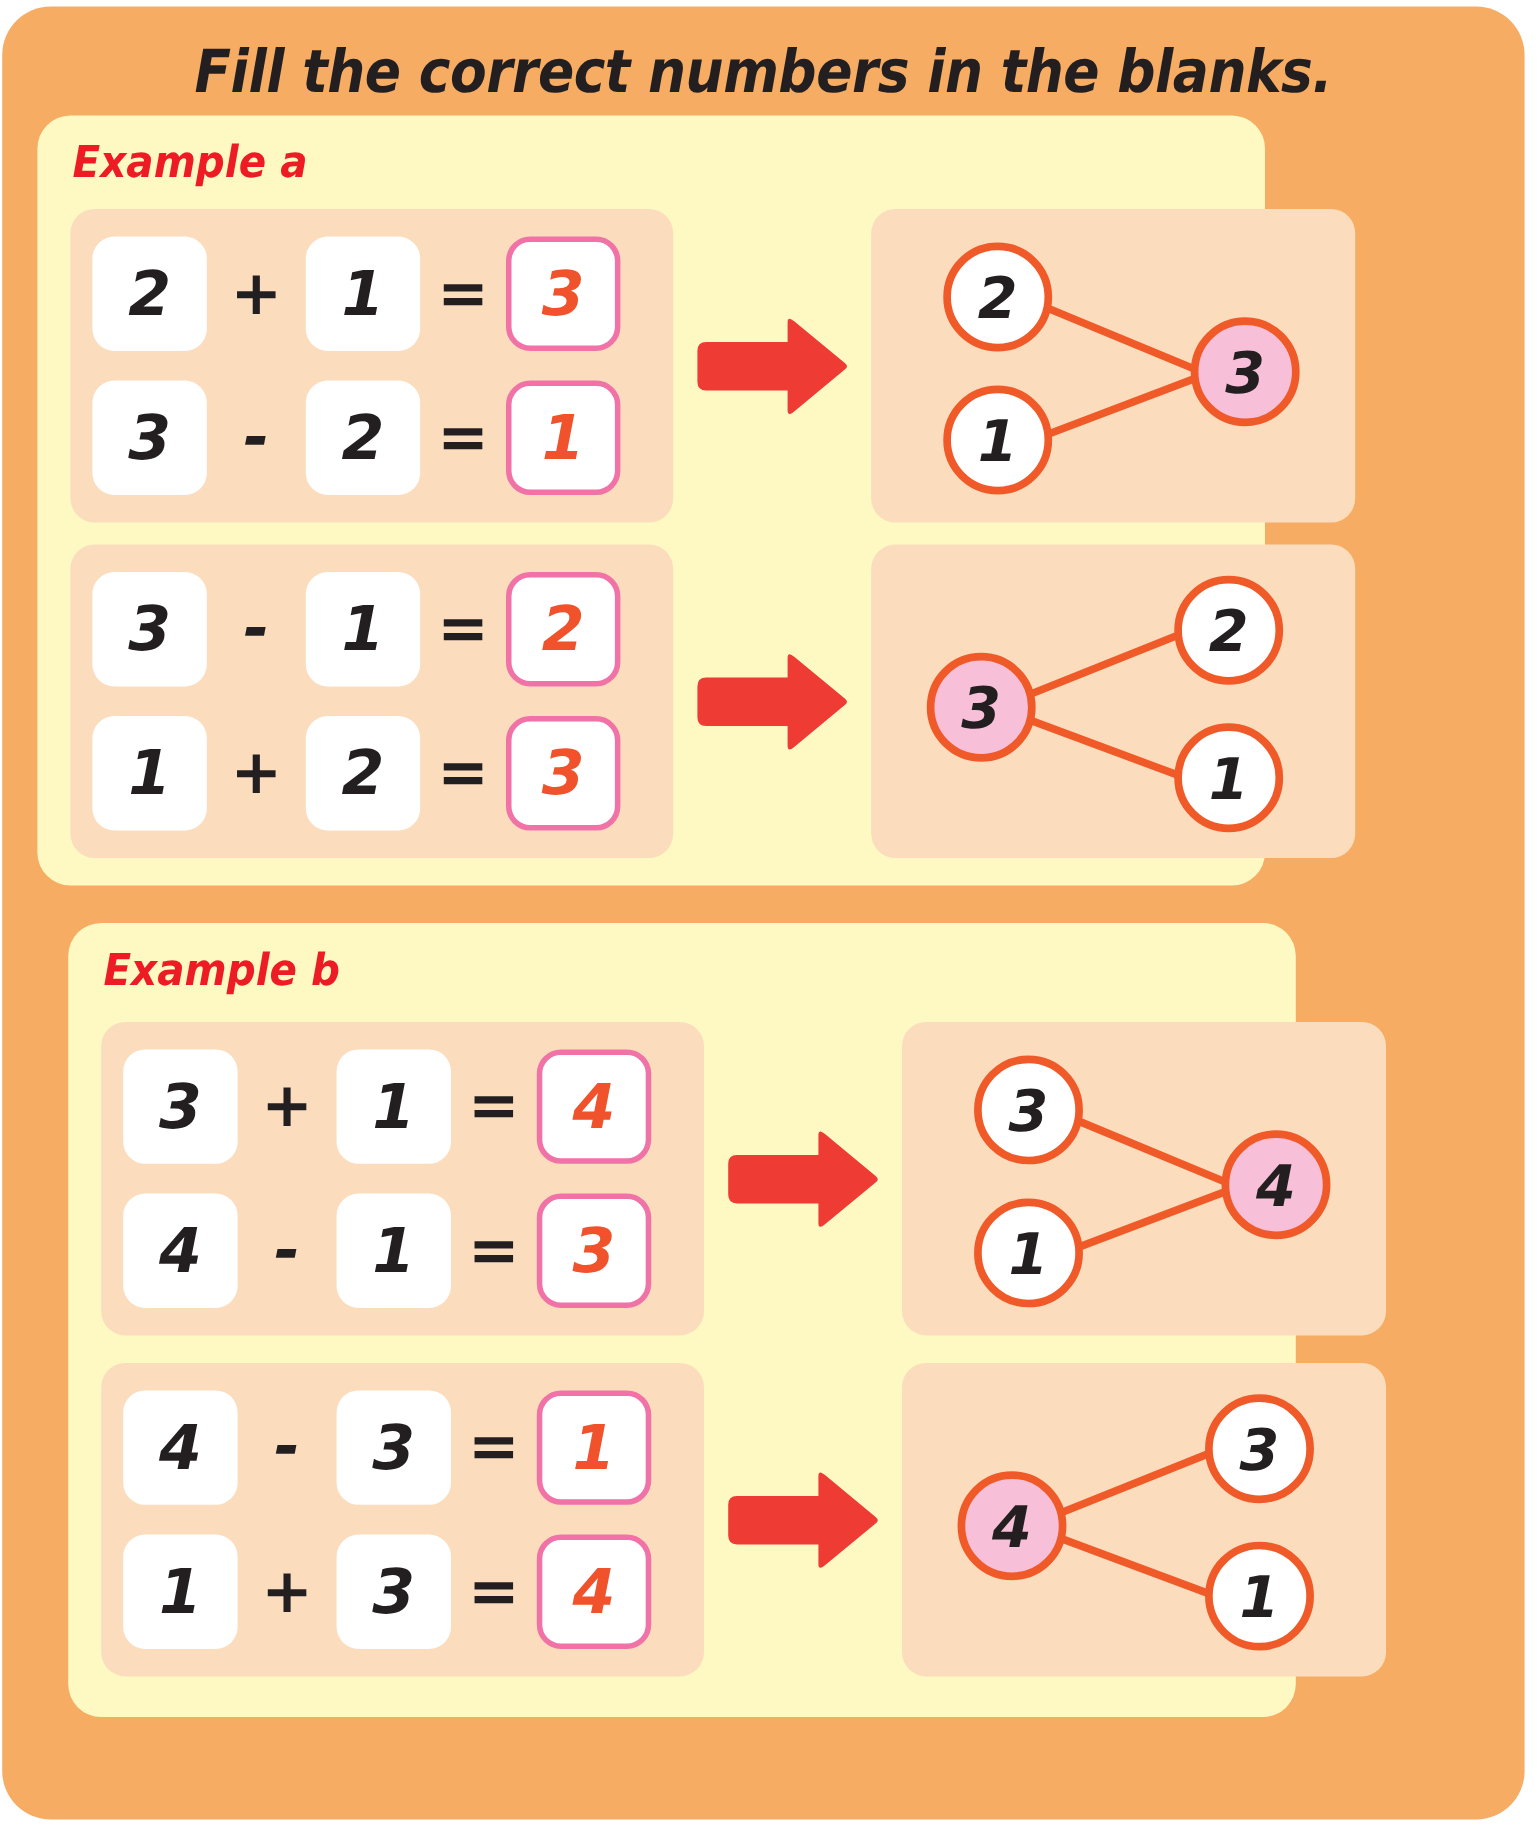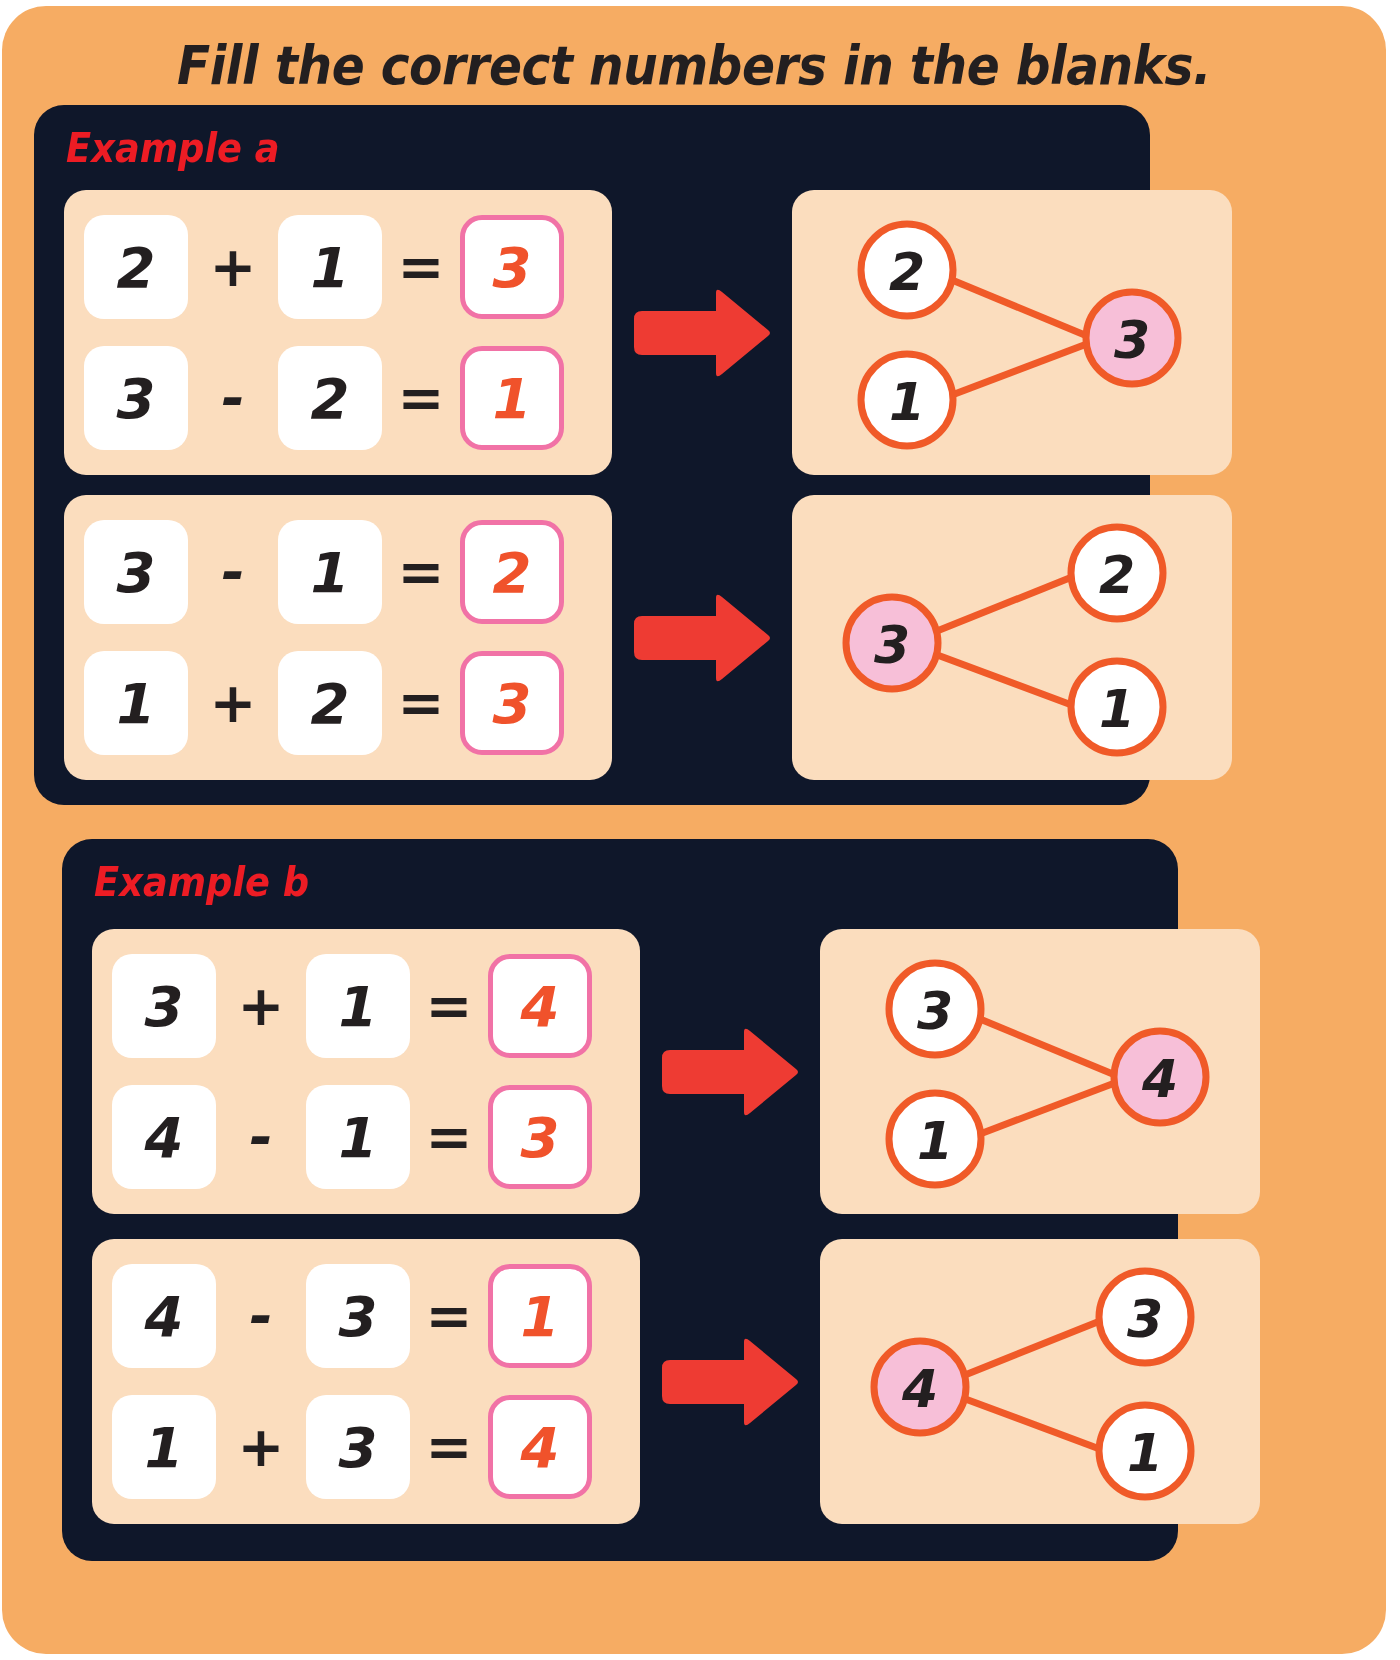--- a/index.html
+++ b/index.html
@@ -47,21 +47,21 @@
     font-family: "DejaVu Sans", "Liberation Sans", sans-serif;
     transform: scaleX(0.9);
     transform-origin: center top;
   }
 
   
   .card {
     position: absolute;
     left: 32px;
     width: 1116px;
-    background: #0f172a;
+    background: #fef9c3;
     border-radius: 30px;
     box-sizing: border-box;
   }
   .card-a { top: 99px;  height: 700px; }
   .card-b { top: 833px; height: 722px; margin-left: 28px; }
 
   .example-label {
     position: absolute;
     left: 32px;
     top: 20px;

